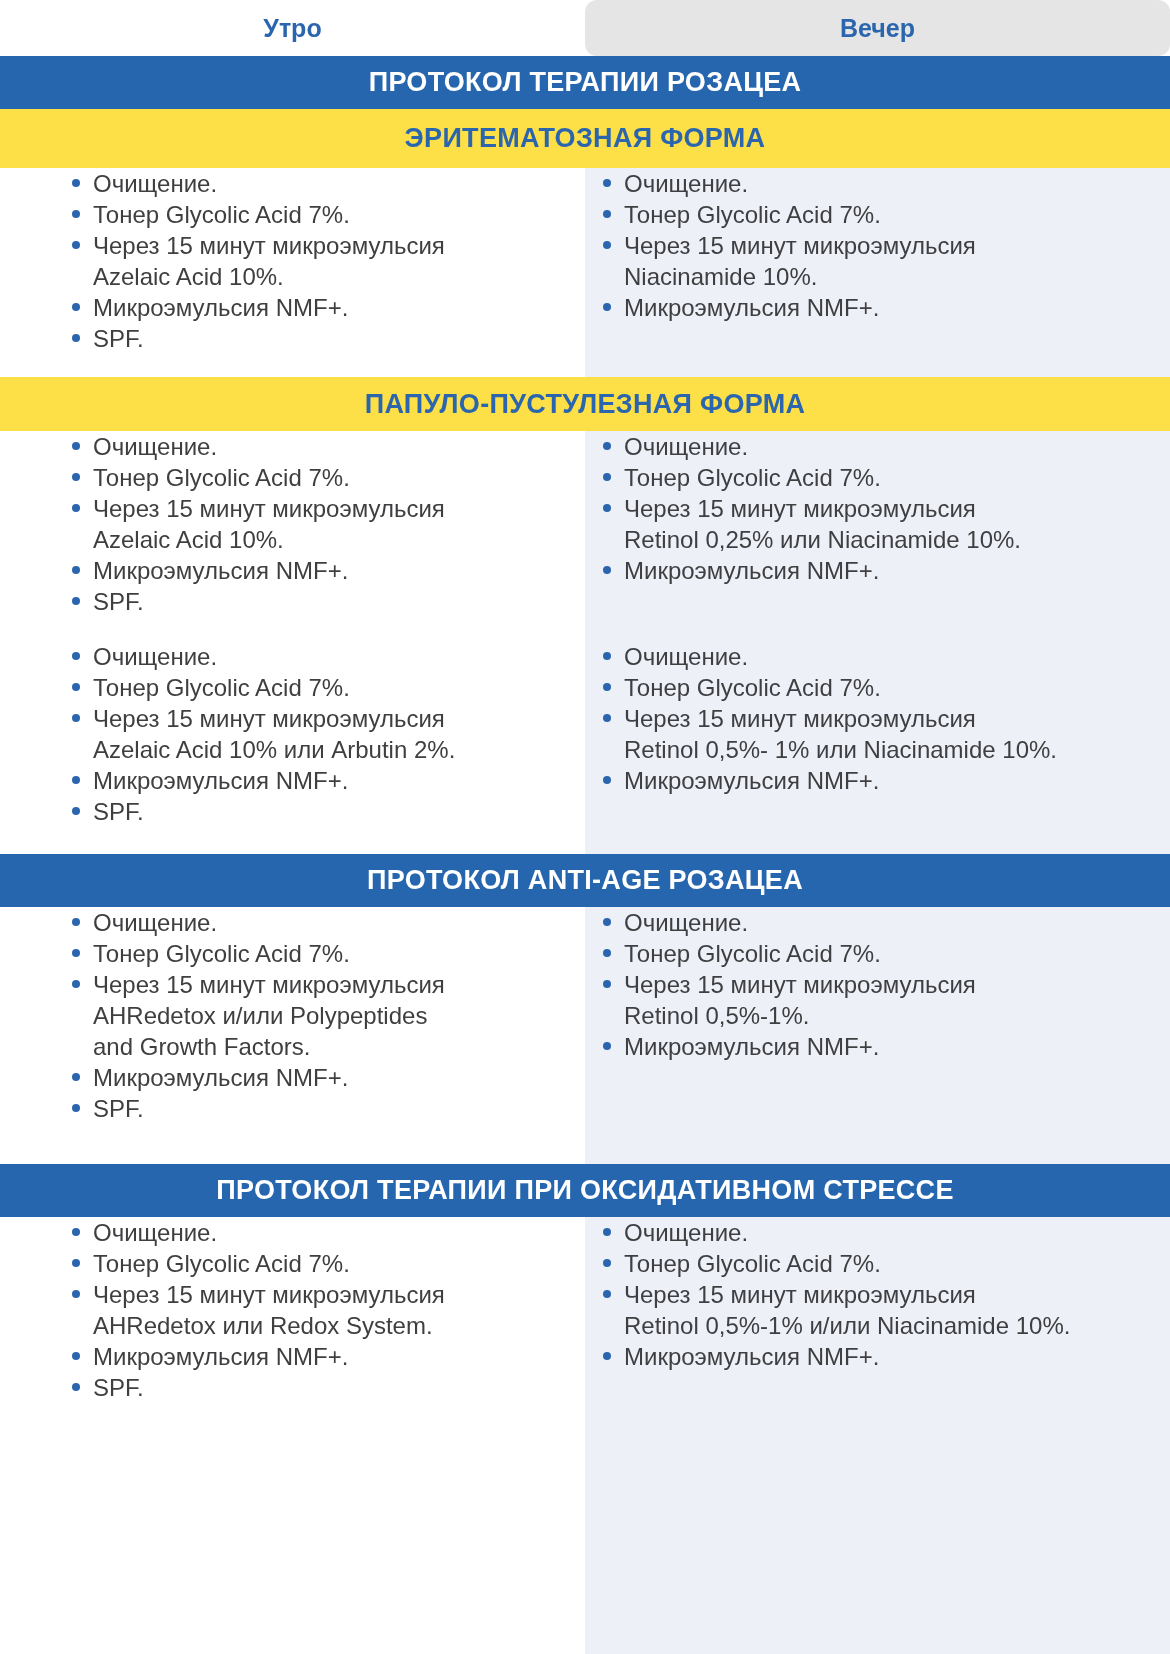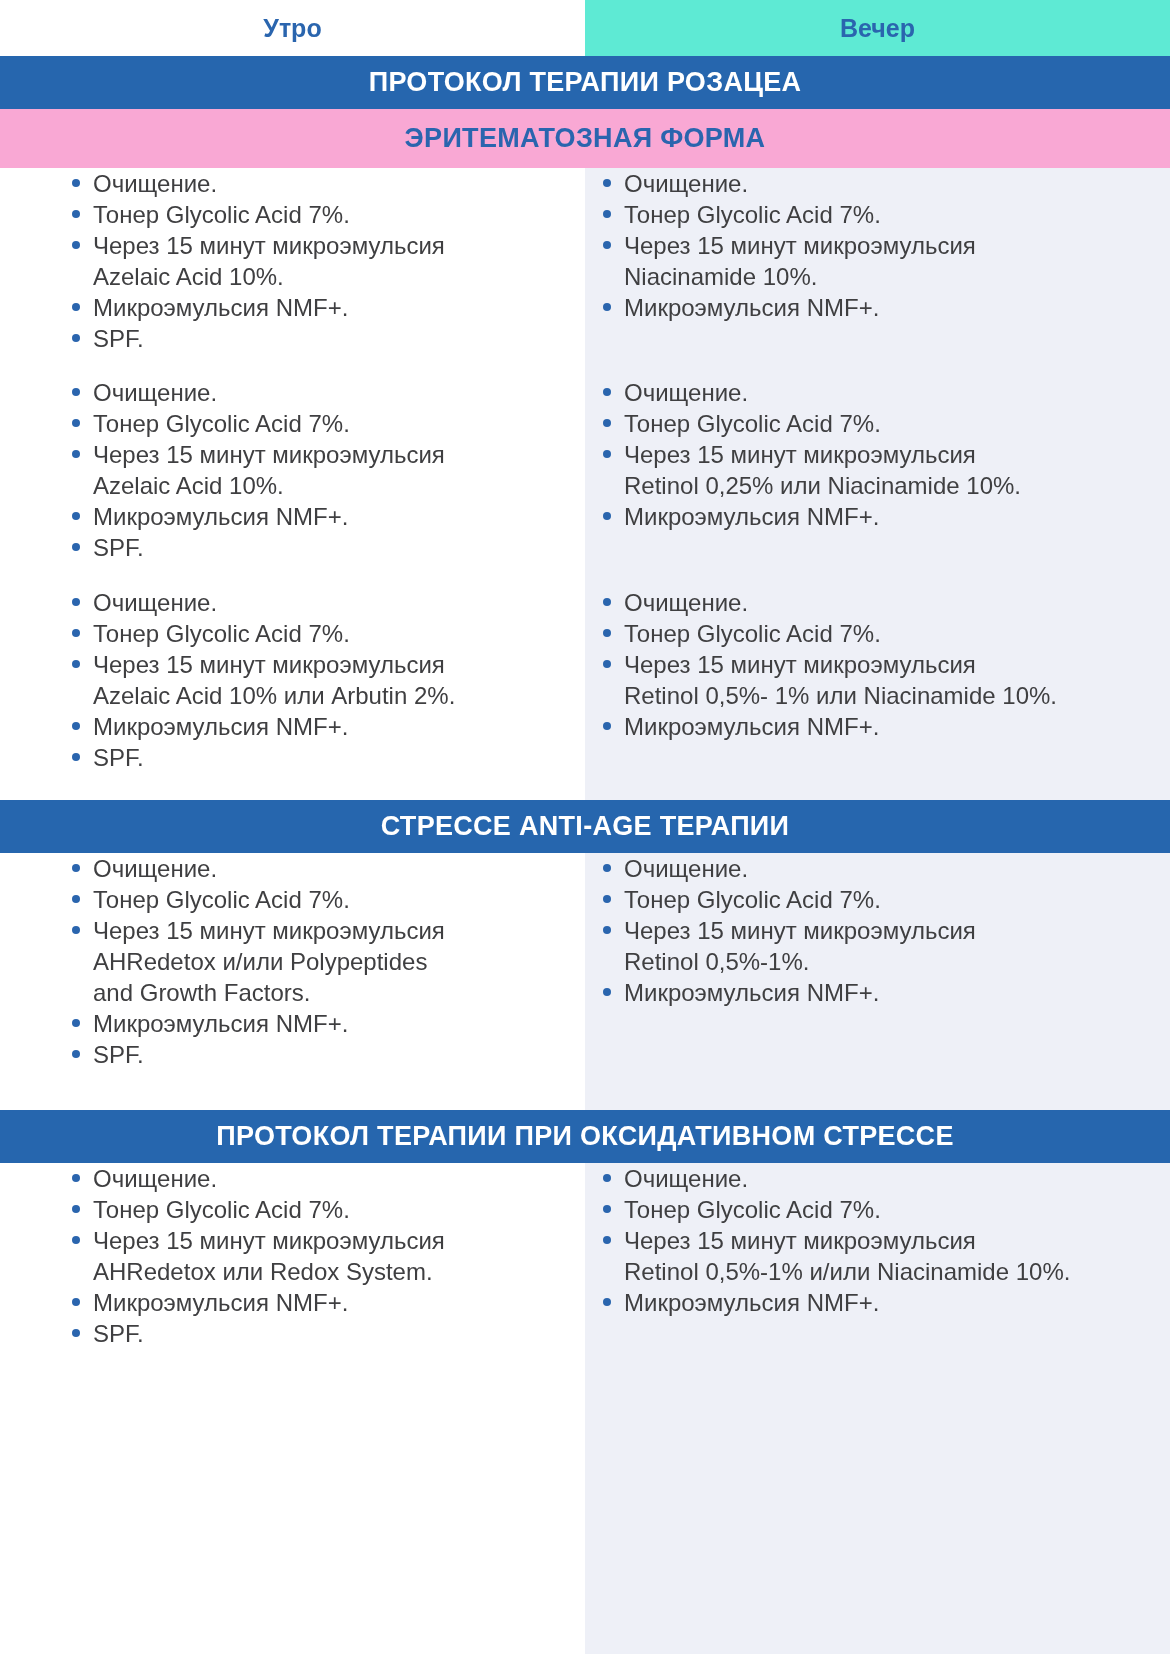--- a/index.html
+++ b/index.html
@@ -7,29 +7,29 @@
     width:1170px;height:1654px;
     font-family:"Liberation Sans", sans-serif;
     background:#ffffff;
   }
   .page{width:1170px;height:1654px;display:flex;flex-direction:column;overflow:hidden;}
 
   
   .col-headers{display:flex;height:56px;flex:0 0 auto;}
   .colh{width:697px;display:flex;align-items:center;justify-content:center;
         font-weight:bold;font-size:25px;color:#2a65ae;}
-  .colh.right{background:#5eead4;}
+  .colh.right{background:#e5e5e5;border-radius:12px;}
 
   
   .banner{flex:0 0 auto;background:#2666ae;color:#ffffff;
           display:flex;align-items:center;justify-content:center;
           font-weight:bold;font-size:27px;letter-spacing:.3px;}
 
   
-  .subband{flex:0 0 auto;background:#f9a8d4;color:#2a65ae;
+  .subband{flex:0 0 auto;background:#fde047;color:#2a65ae;
            display:flex;align-items:center;justify-content:center;
            font-weight:bold;font-size:27px;letter-spacing:.3px;}
 
   
   .content{display:flex;flex:0 0 auto;}
   .content.grow{flex:1 1 auto;}
   .cell{width:585px;box-sizing:border-box;padding-top:0;}
   .cell.right{background:#eef0f7;}
 
   .cell ul{margin:0;padding:0;list-style:none;}
@@ -80,20 +80,23 @@
       <ul>
           <li>Очищение.</li>
           <li>Тонер Glycolic Acid 7%.</li>
           <li>Через 15 минут микроэмульсия
 Niacinamide 10%.</li>
           <li>Микроэмульсия NMF+.</li>
         </ul>
     </div>
   </div>
 
+  <div class="subband h54">
+    <span>ПАПУЛО-ПУСТУЛЕЗНАЯ ФОРМА</span>
+  </div>
 
   <div class="content h210">
     <div class="cell left">
       <ul>
           <li>Очищение.</li>
           <li>Тонер Glycolic Acid 7%.</li>
           <li>Через 15 минут микроэмульсия
 Azelaic Acid 10%.</li>
           <li>Микроэмульсия NMF+.</li>
           <li>SPF.</li>
@@ -127,21 +130,21 @@
           <li>Очищение.</li>
           <li>Тонер Glycolic Acid 7%.</li>
           <li>Через 15 минут микроэмульсия
 Retinol 0,5%- 1% или Niacinamide 10%.</li>
           <li>Микроэмульсия NMF+.</li>
         </ul>
     </div>
   </div>
 
   <div class="banner h53">
-    <span>СТРЕССЕ ANTI-AGE ТЕРАПИИ</span>
+    <span>ПРОТОКОЛ ANTI-AGE РОЗАЦЕА</span>
   </div>
 
   <div class="content h257">
     <div class="cell left">
       <ul>
           <li>Очищение.</li>
           <li>Тонер Glycolic Acid 7%.</li>
           <li>Через 15 минут микроэмульсия
 AHRedetox и/или Polypeptides
 and Growth Factors.</li>

